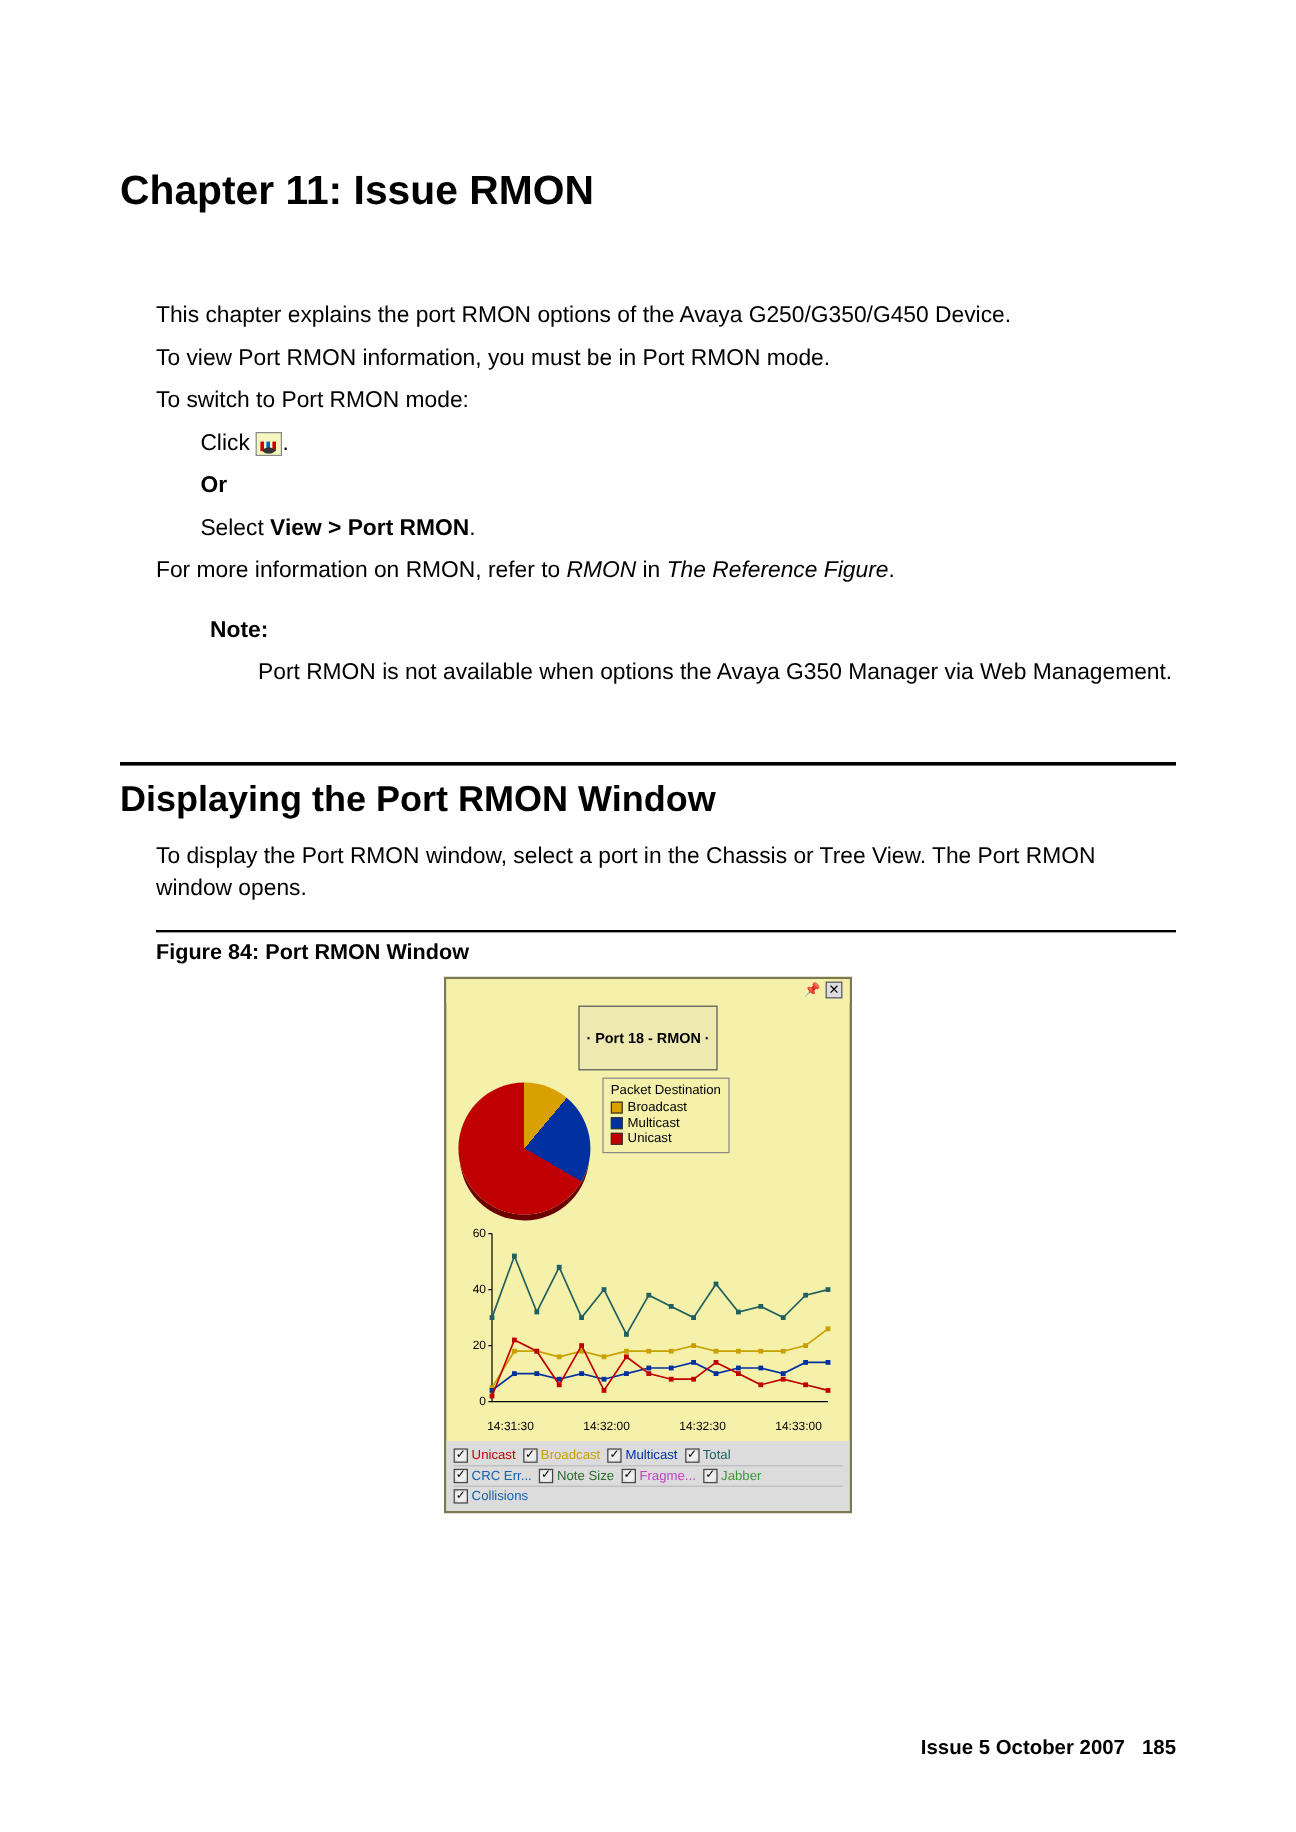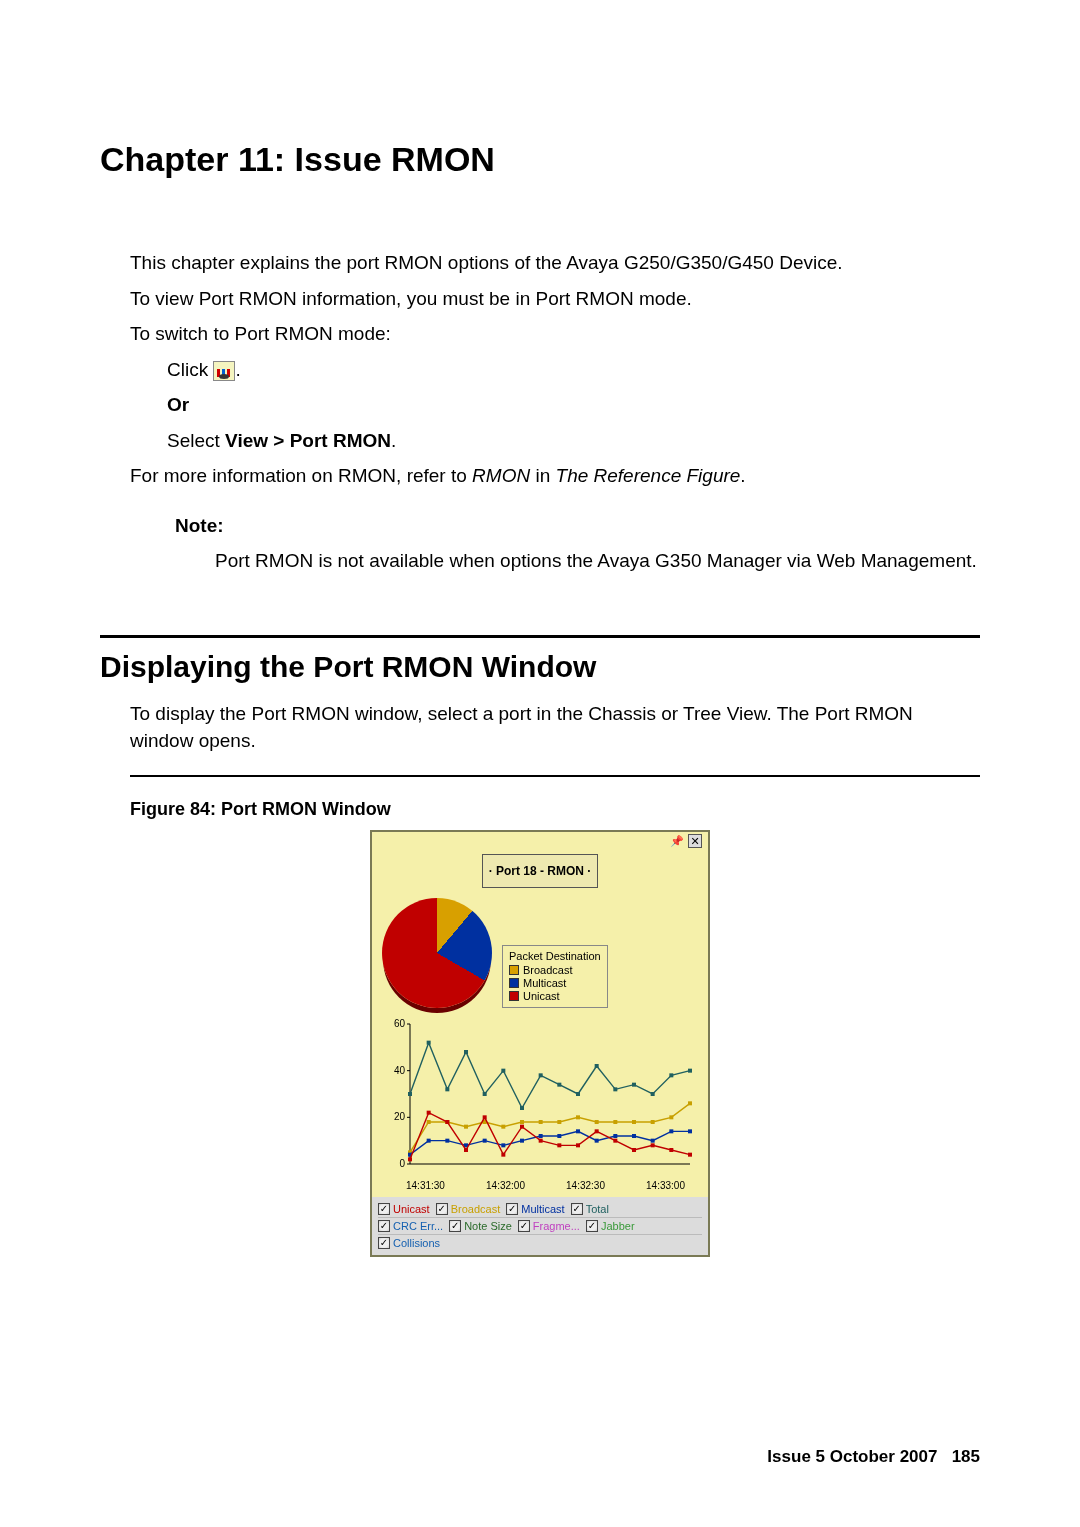--- a/index.html
+++ b/index.html
@@ -71,21 +71,21 @@
   .hr-medium {
     border: none;
     border-top: 2px solid #000;
     margin-top: 20px;
     margin-left: 30px;
   }
   .figure-caption {
     font-size: 18px;
     font-weight: bold;
     margin-left: 30px;
-    margin-top: 22px;
+    margin-top: 6px;
     margin-bottom: 10px;
   }
   .figure-wrap {
     text-align: center;
     margin-top: 4px;
   }
   .rmon-window {
     display: inline-block;
     width: 340px;
     background: #f5f0aa;
@@ -117,27 +117,27 @@
   }
   .tb-close {
     border: 1px solid #555;
     background: #ddd;
   }
   .port-label-wrap { text-align: center; margin: 2px 0 6px 0; }
   .port-label {
     display: inline-block;
     border: 1px solid #555;
     background: #eee9b0;
-    padding: 9px 6px;
+    padding: 19px 6px;
     font-size: 12px;
     font-weight: bold;
   }
   .pie-row {
     display: flex;
-    align-items: flex-end;
+    align-items: flex-start;
     padding: 0 10px 6px 10px;
     gap: 10px;
   }
   .pie {
     width: 110px;
     height: 110px;
     border-radius: 50%;
     background: conic-gradient(#d8a000 0deg 40deg, #0030a0 40deg 120deg, #c00000 120deg 360deg);
     box-shadow: 0 6px 0 -1px #6a0000;
     flex-shrink: 0;

